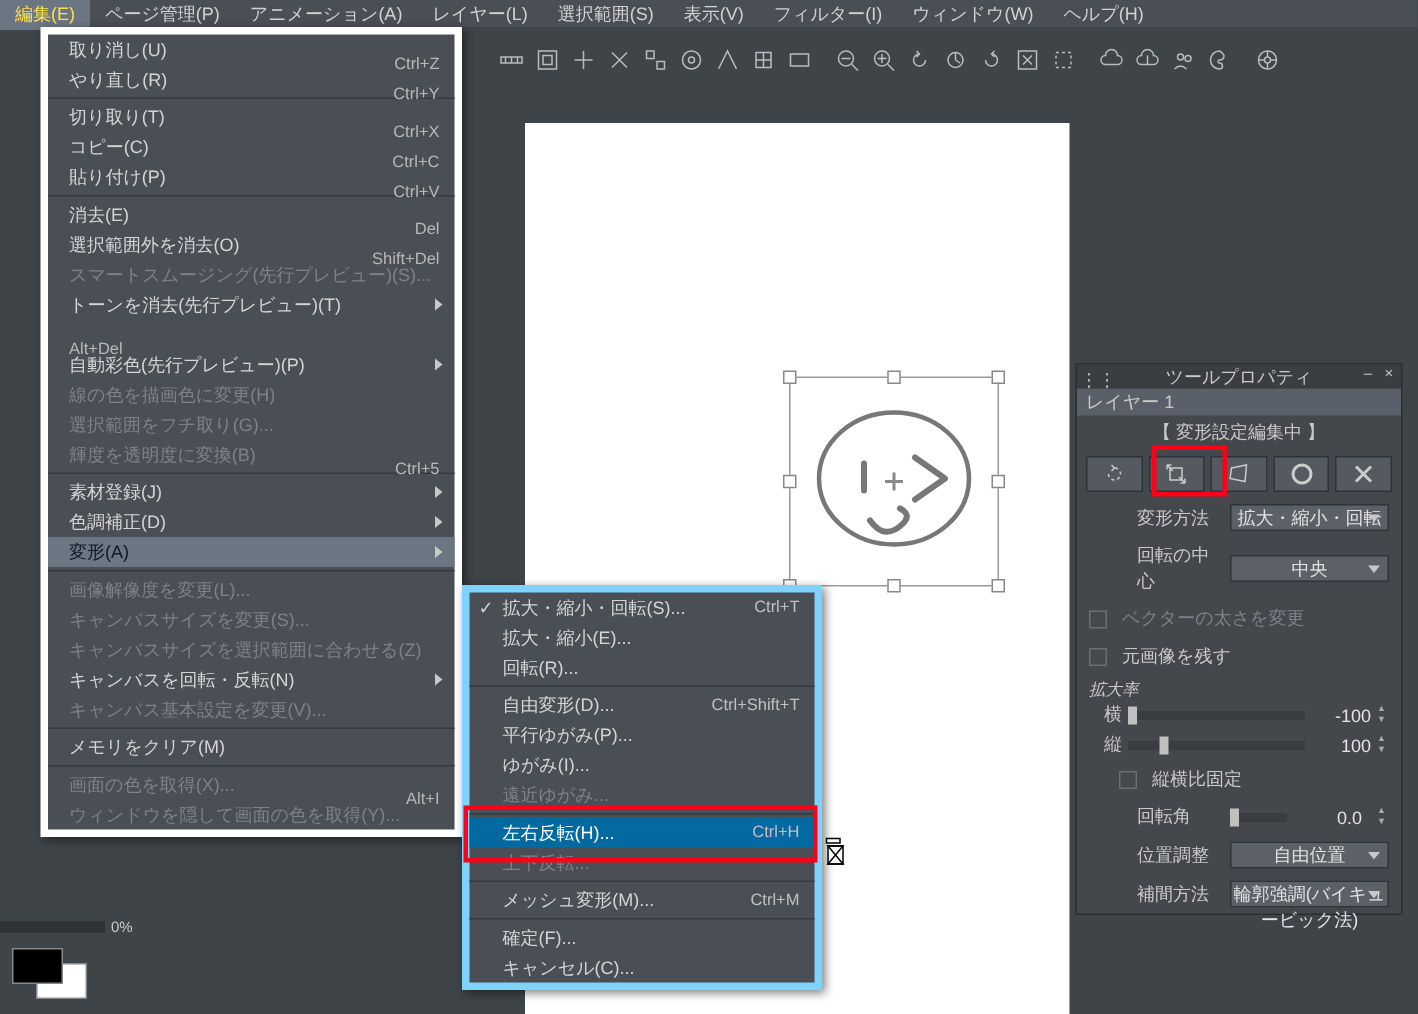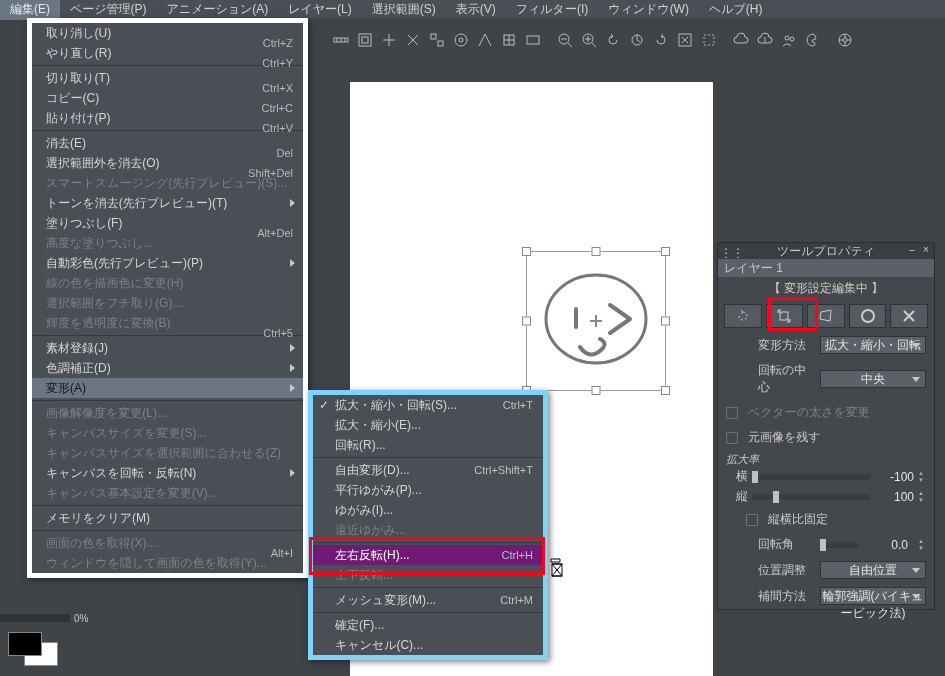--- a/index.html
+++ b/index.html
@@ -1,21 +1,21 @@
 <!DOCTYPE html>
 <html><head>
 <meta charset="utf-8">
 <style>
 * { margin:0; padding:0; box-sizing:border-box; font-family:"MS PGothic","Hiragino Kaku Gothic Pro",sans-serif; font-size:12px; user-select:none; }
 body { background:#3f4449; width:945px; height:676px; overflow:hidden; position:relative; color:#c9c9c9; }
 
 
 .menubar { height:18px; background:#4a4f55; display:flex; align-items:center; }
 .menubar .mi { padding:2px 10px; color:#d2d2d2; }
-.menubar .mi.active { background:#6a7682; color:#e5e5e5; }
+.menubar .mi.active { background:#6a7682; color:#fde047; }
 
 
 .toolbar { position:absolute; left:330px; top:28px; height:24px; display:flex; gap:2px; align-items:center; }
 .tbtn { width:22px; height:22px; display:flex; align-items:center; justify-content:center; color:#bfbfbf; border:1px solid transparent; }
 .tbtn svg { width:16px; height:16px; }
 .vsep { width:6px; }
 
 
 .dropdown { position:absolute; left:27px; top:18px; width:281px; background:#4a4f55; border:5px solid #ffffff; box-shadow:2px 2px 6px rgba(0,0,0,.5); z-index:50; }
 .dropdown .row { display:flex; align-items:center; height:20px; padding:0 10px 0 14px; color:#d5d5d5; position:relative; }
@@ -25,21 +25,21 @@
 .dropdown .row.sub::after { content:""; position:absolute; right:8px; top:6px; border-left:5px solid #c8c8c8; border-top:4px solid transparent; border-bottom:4px solid transparent; }
 .dropdown .row.hl { background:#6a7682; color:#0f172a; }
 .dropdown hr { border:none; border-top:1px solid #343a3f; margin:2px 0; }
 
 
 .submenu { position:absolute; left:308px; top:390px; width:240px; background:#4a4f55; border:5px solid #7dd3fc; box-shadow:2px 2px 6px rgba(0,0,0,.5); z-index:60; }
 .submenu .row { display:flex; align-items:center; height:20px; padding:0 10px 0 22px; color:#d5d5d5; position:relative; }
 .submenu .row.dis { color:#7d8289; }
 .submenu .row .lab { flex:1; }
 .submenu .row .sc { color:#c0c0c0; font-size:11px; }
-.submenu .row.hl { background:#701a75; color:#fff; }
+.submenu .row.hl { background:#0369a1; color:#fff; }
 .submenu .row.check::before { content:"✓"; position:absolute; left:6px; color:#d5d5d5; }
 .submenu hr { border:none; border-top:1px solid #343a3f; margin:2px 0; }
 
 
 .redbox { position:absolute; border:3px solid #ff0019; z-index:200; pointer-events:none; }
 
 
 .canvas-wrap { position:absolute; left:350px; top:82px; width:363px; height:594px; background:#fff; }
 .selbox { position:absolute; left:172px; top:165px; width:148px; height:148px; }
 .selbox .frame { position:absolute; inset:4px; border:1px solid #999; }
@@ -273,25 +273,21 @@
       <span class="lab">選択範囲外を消去(O)</span>
       <span class="sc">Shift+Del</span>
     </div>
   <div class="row dis">
       <span class="lab">スマートスムージング(先行プレビュー)(S)...</span>
     </div>
   <div class="row sub">
       <span class="lab">トーンを消去(先行プレビュー)(T)</span>
     </div>
   <div class="row">
-      <span class="lab">塗りつぶし(F)</span>
       <span class="sc">Alt+Del</span>
-    </div>
-  <div class="row dis">
-      <span class="lab">高度な塗りつぶし...</span>
     </div>
   <div class="row sub">
       <span class="lab">自動彩色(先行プレビュー)(P)</span>
     </div>
   <div class="row dis">
       <span class="lab">線の色を描画色に変更(H)</span>
     </div>
   <div class="row dis">
       <span class="lab">選択範囲をフチ取り(G)...</span>
     </div>

